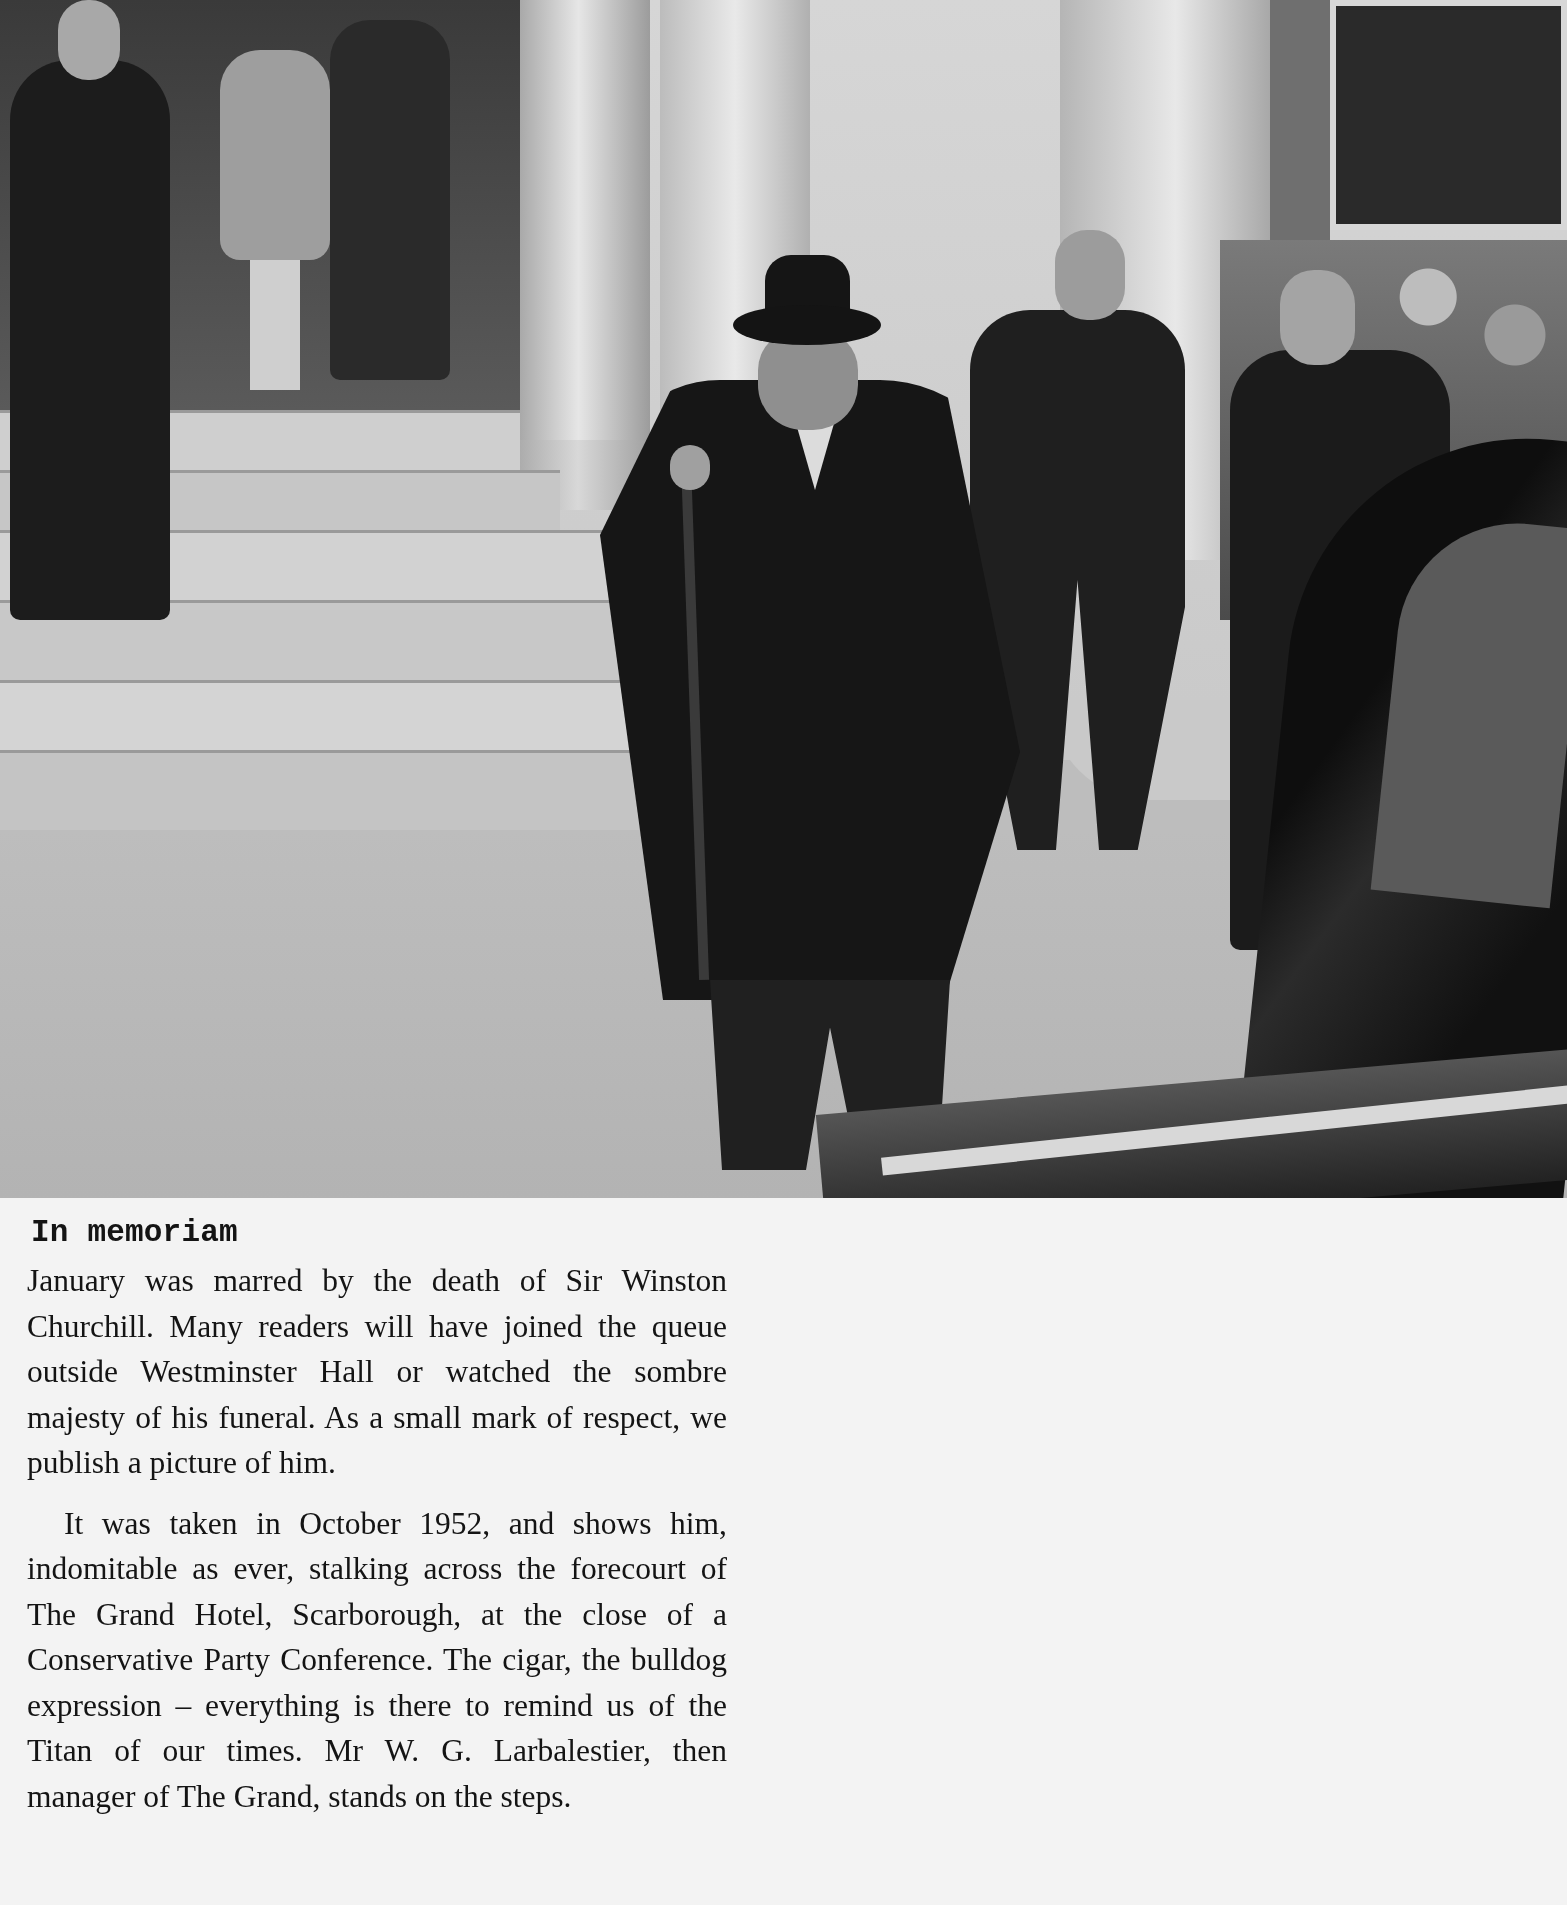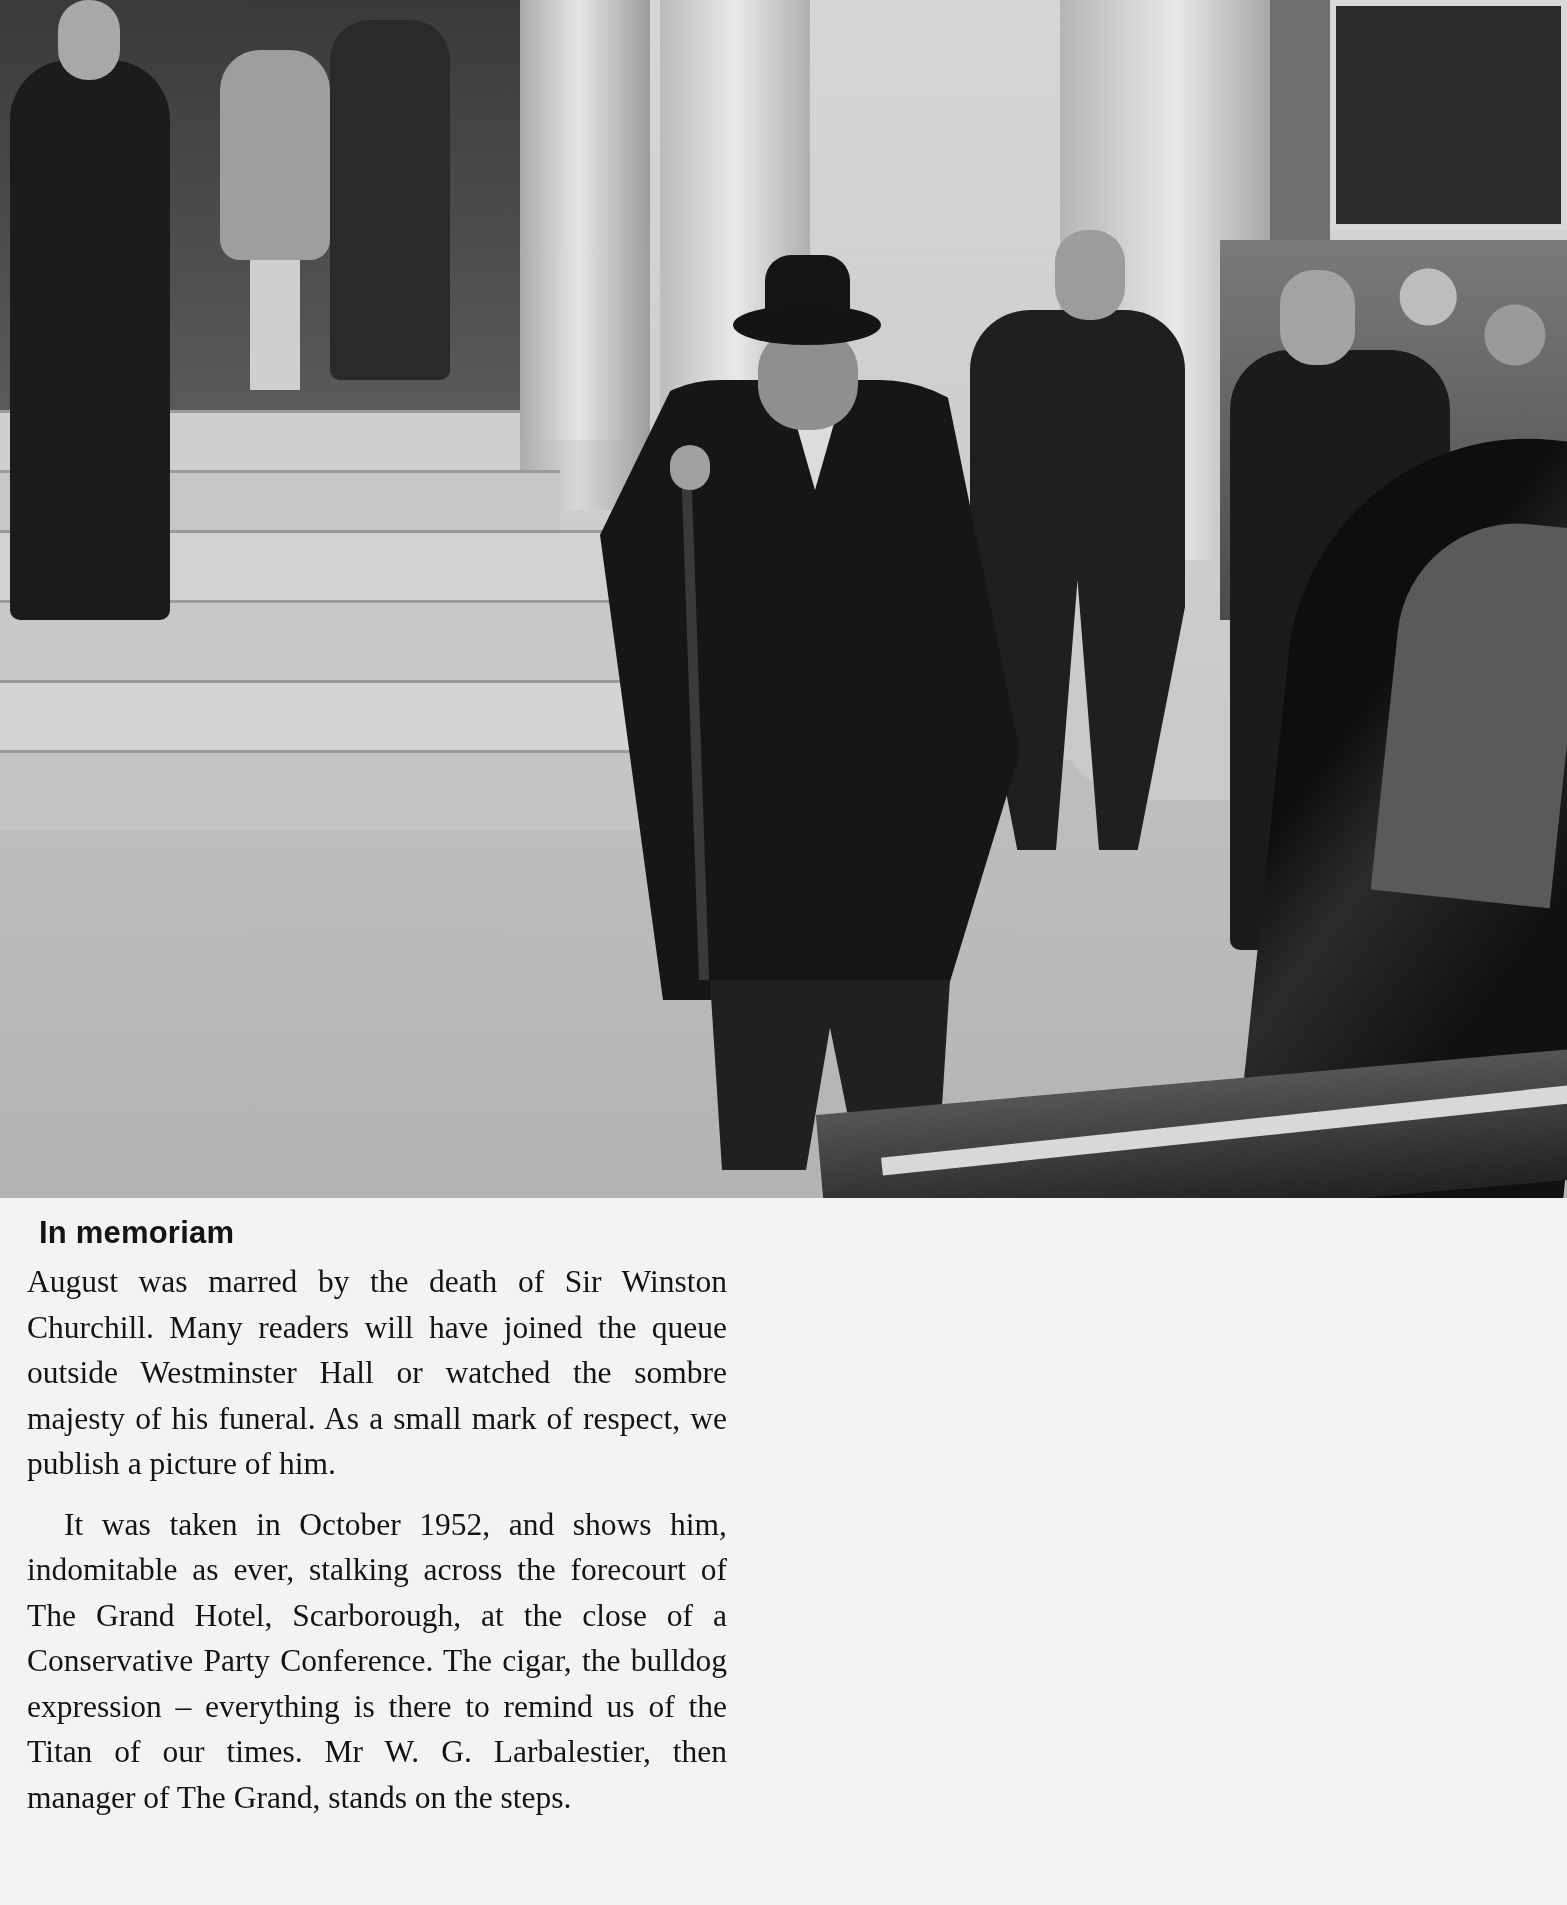--- a/index.html
+++ b/index.html
@@ -59,24 +59,24 @@
     .car-window { left: 1390px; top: 520px; width: 180px; height: 380px; background: #5a5a5a; border-radius: 120px 0 0 0; transform: rotate(6deg); }
     .car-chrome { left: 880px; top: 1120px; width: 720px; height: 18px; background: #d8d8d8; transform: rotate(-6deg); }
     .car-blur { left: 820px; top: 1080px; width: 800px; height: 130px; background: linear-gradient(180deg,#555,#222); transform: rotate(-5deg); }
 
     
     .article {
       position: absolute; left: 27px; top: 1215px; width: 700px;
       color: #141414;
     }
     .heading {
-      font-family: Liberation Sans, sans-serif;
+      font-family: Liberation Mono, monospace;
       font-weight: bold;
       font-size: 31px;
-      margin: 0 0 8px 12px;
+      margin: 0 0 8px 4px;
       letter-spacing: 0.2px;
     }
     .para {
       font-family: "Liberation Serif", "DejaVu Serif", serif;
       font-size: 31.5px;
       line-height: 45.5px;
       text-align: justify;
       margin: 0;
     }
     .para.indent { text-indent: 37px; margin-top: 15px; }
@@ -120,15 +120,15 @@
   <div class="ph churchill-hat-crown"></div>
   <div class="ph churchill-hat-brim"></div>
   <div class="ph car"></div>
   <div class="ph car-window"></div>
   <div class="ph car-blur"></div>
   <div class="ph car-chrome"></div>
 </div>
 
 <div class="article">
   <h2 class="heading">In memoriam</h2>
-  <p class="para">August was marred by the death of Sir Winston Churchill. Many readers will have joined the queue outside Westminster Hall or watched the sombre majesty of his funeral. As a small mark of respect, we publish a picture of him.</p>
+  <p class="para">January was marred by the death of Sir Winston Churchill. Many readers will have joined the queue outside Westminster Hall or watched the sombre majesty of his funeral. As a small mark of respect, we publish a picture of him.</p>
   <p class="para indent">It was taken in October 1952, and shows him, indomitable as ever, stalking across the forecourt of The Grand Hotel, Scarborough, at the close of a Conservative Party Con­ference. The cigar, the bulldog expression – everything is there to remind us of the Titan of our times. Mr W. G. Larbalestier, then manager of The Grand, stands on the steps.</p>
 </div>
 
 </body></html>

